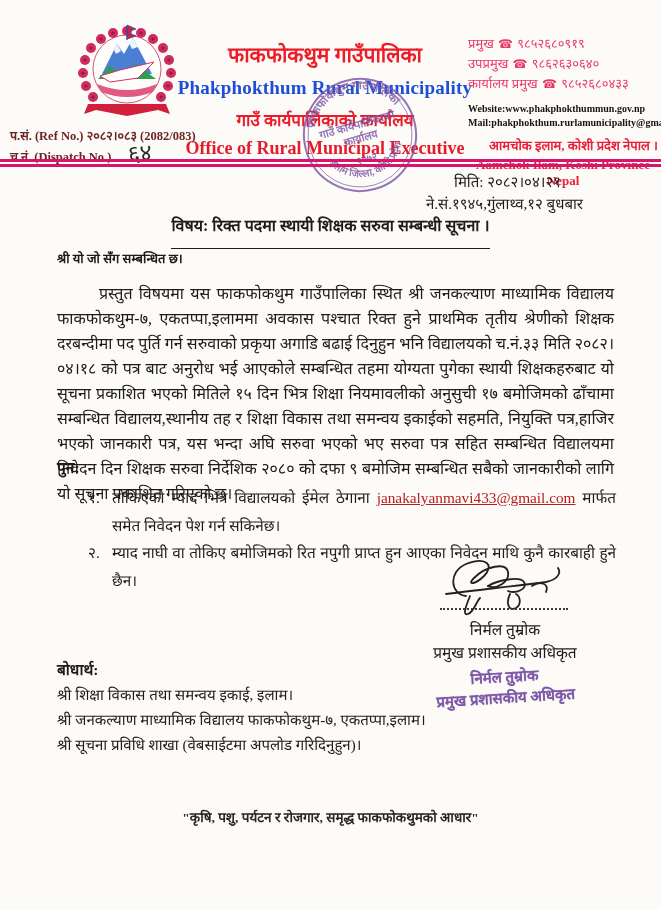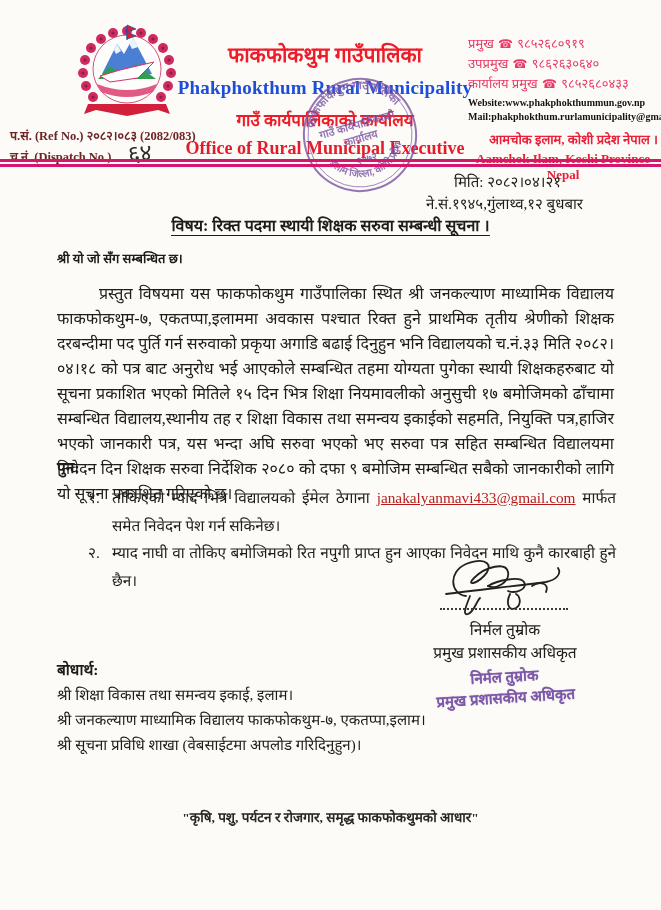--- a/index.html
+++ b/index.html
@@ -13,34 +13,34 @@
   
   .logo { position:absolute; left:72px; top:24px; width:110px; height:102px; }
   .titles { position:absolute; left:165px; top:40px; width:320px; text-align:center; }
   .t-np1 { font-size:21px; font-weight:bold; color:#ee1b28; }
   .t-en1 { font-size:19px; font-weight:bold; color:#1d4ed8; margin-top:9px; letter-spacing:.2px; }
   .t-np2 { font-size:17px; font-weight:bold; color:#ee1b28; margin-top:9px; }
   .t-en2 { font-size:18px; font-weight:bold; color:#e31b2b; margin-top:7px; }
   .contacts { position:absolute; left:468px; top:34px; width:190px; }
   .phone-line { font-size:13px; color:#e93a67; line-height:19px; white-space:nowrap; }
   .phone-ic { font-size:12px; color:#e93a67; margin:0 1px; }
-  .webmail { font-size:10px; font-weight:bold; color:#17130f; line-height:13px; margin-top:2px; white-space:nowrap; }
+  .webmail { font-size:10px; font-weight:bold; color:#17130f; line-height:13px; margin-top:8px; white-space:nowrap; }
   .addr-np { font-size:13px; font-weight:bold; color:#e8203a; margin-top:7px; text-align:right; }
   .addr-en { font-size:13px; font-weight:bold; color:#e8203a; margin-top:3px; text-align:center; }
   .refs { position:absolute; left:10px; top:128px; font-size:12.5px; font-weight:bold; color:#6d2424; line-height:17px; white-space:nowrap; }
   .dispatch-hand { display:inline-block; font-size:23px; font-weight:normal; color:#2d2a2a; transform:rotate(-5deg); margin-left:14px; font-family:"DejaVu Sans",sans-serif; }
   .sep-a, .sep-b { position:absolute; left:0; width:661px; height:2.5px; background:#d6156c; }
   .sep-a { top:159px; } .sep-b { top:164px; }
   .round-stamp { position:absolute; left:278px; top:68px; width:164px; height:134px; opacity:.82; pointer-events:none; }
   
   .dateblock { position:absolute; right:78px; top:171px; text-align:right; font-size:15px; line-height:22px; }
   .dateblock .d1 { padding-right:22px; }
   
   .subject { position:absolute; left:0; top:214px; width:661px; text-align:center; font-size:16px; font-weight:bold; }
-  .subject span { border-bottom:1.5px solid #1e1c1a; padding-bottom:1px; }
+  .subject span { border-bottom:1.5px solid #1e1c1a; padding-bottom:14px; }
   .salutation { position:absolute; left:57px; top:249px; font-size:13px; font-weight:bold; }
   .bodytext { position:absolute; left:57px; top:281px; width:557px; font-size:16px; line-height:25px; text-align:justify; text-indent:42px; }
   .punah { position:absolute; left:57px; top:456px; font-size:15.5px; font-weight:bold; }
   .plist { position:absolute; left:88px; top:484px; width:528px; font-size:15.3px; line-height:27.5px; }
   .plist-row { display:flex; align-items:flex-start; }
   .plist-num { width:24px; flex:0 0 24px; }
   .plist-txt { flex:1; text-align:justify; }
   .email-link { color:#b91c1c; text-decoration:underline; }
   
   .sig-squiggle { position:absolute; left:436px; top:556px; width:140px; height:64px; }

